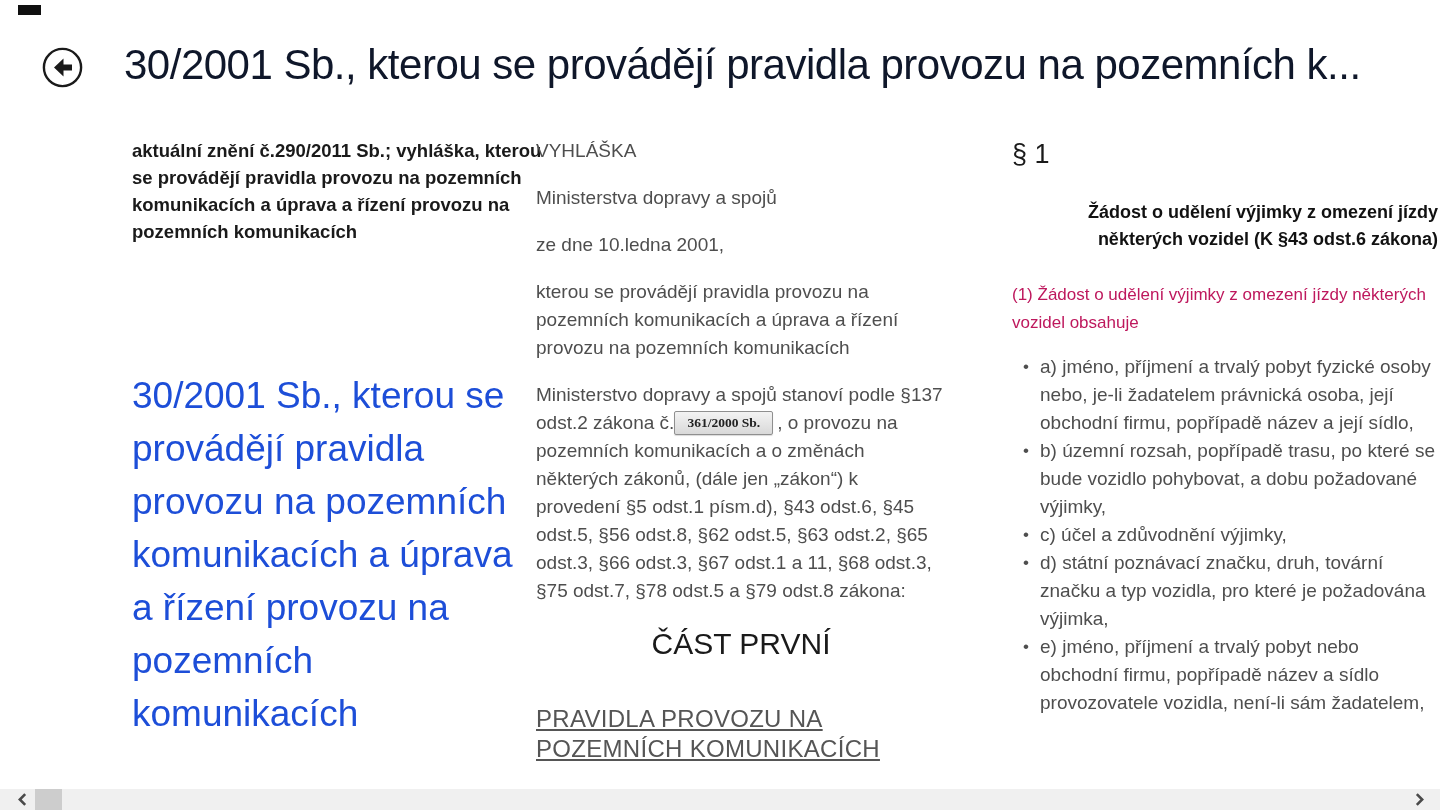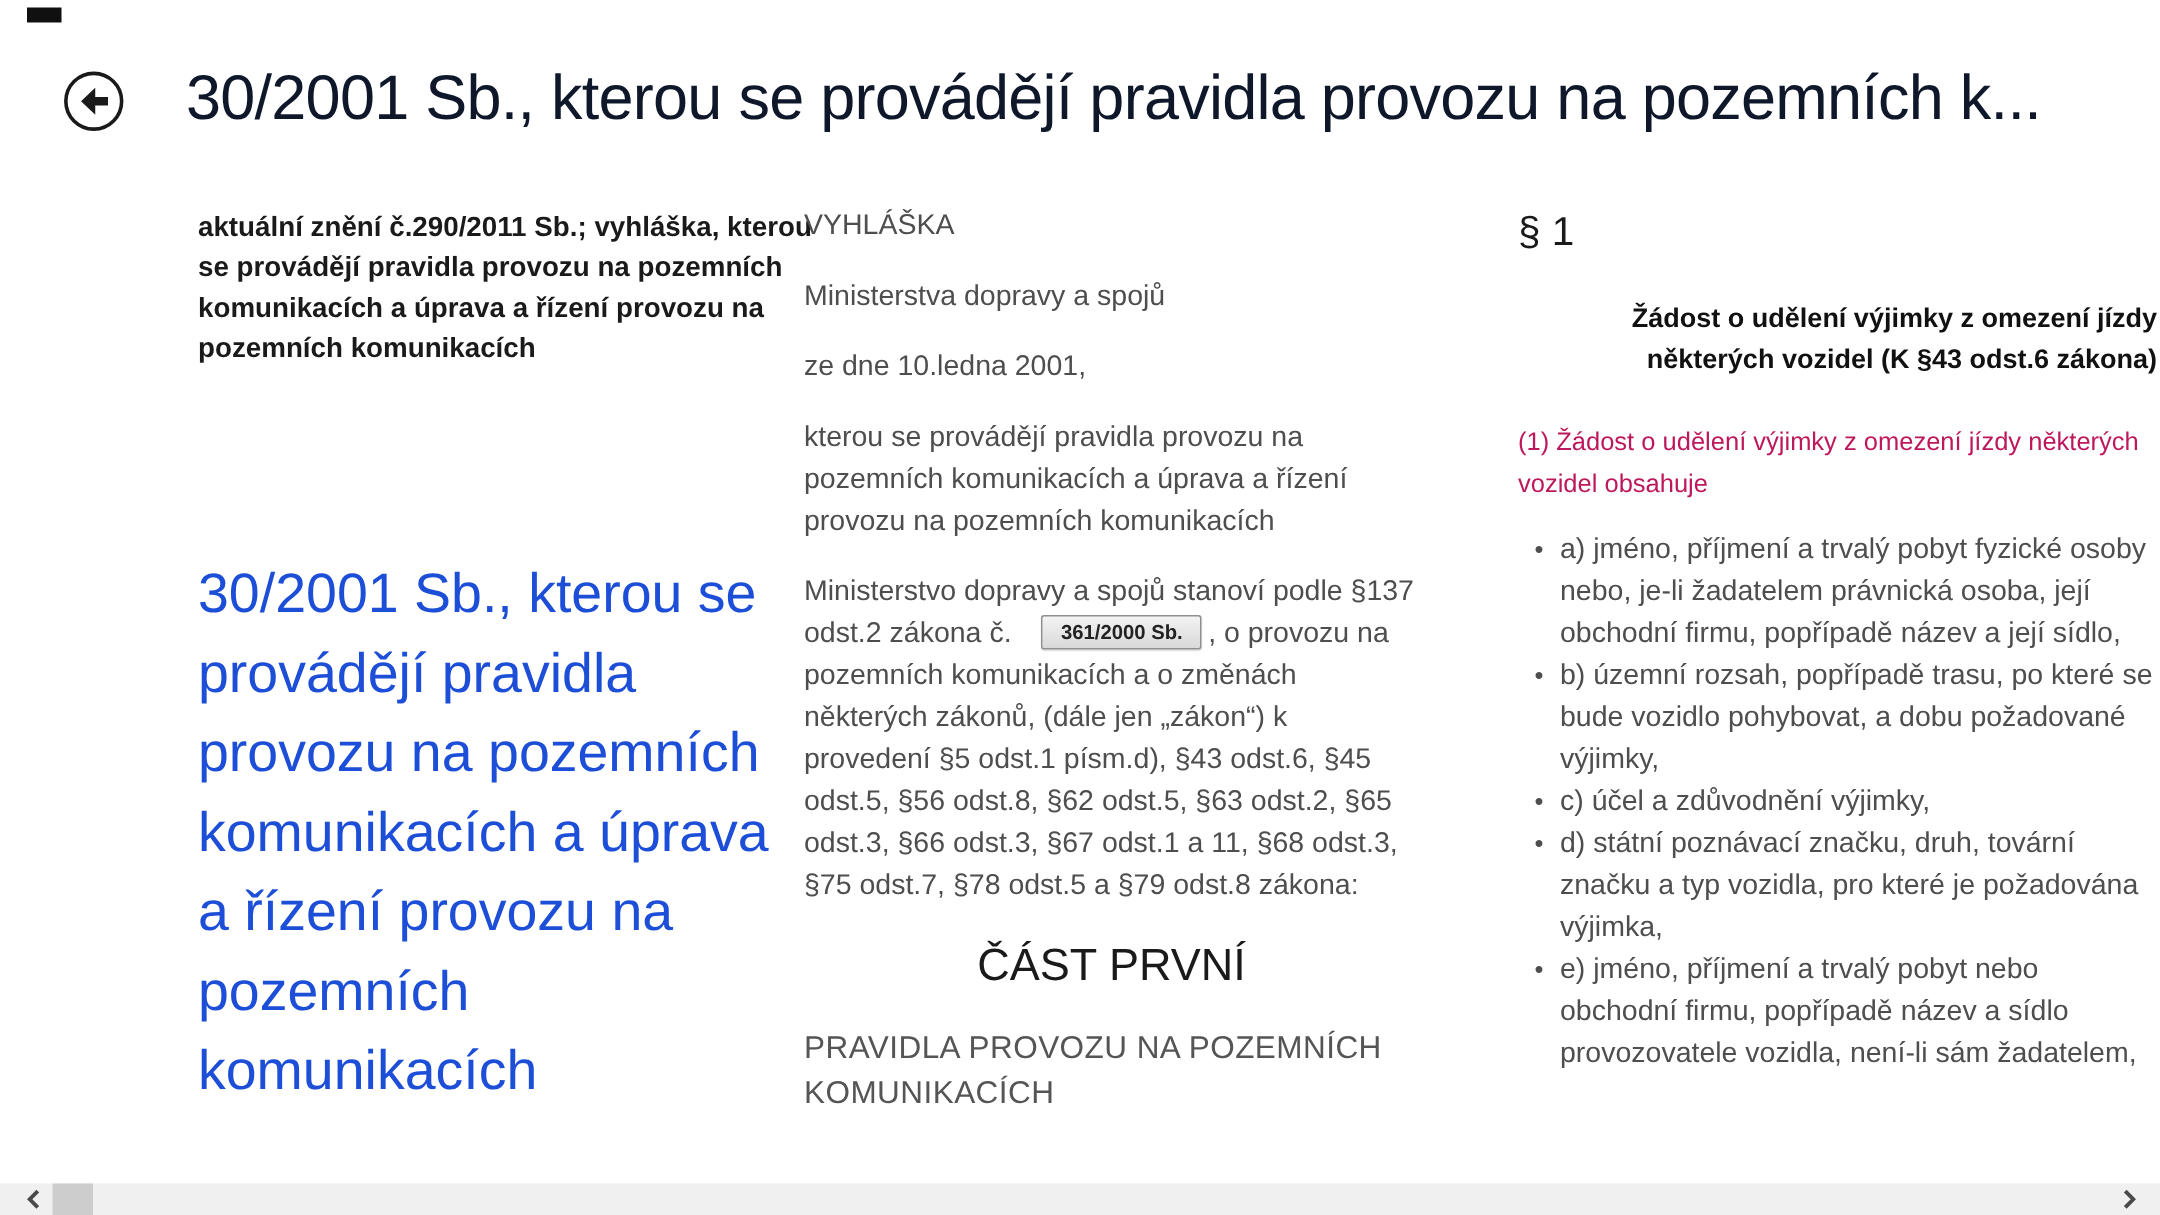--- a/index.html
+++ b/index.html
@@ -38,36 +38,37 @@
   .doc-title {
     margin-top:124px;
     font-size:37px; line-height:53px; font-weight:400; color:#1d4ed8;
     white-space:pre-line;
   }
 
   .body-p { font-size:19px; line-height:28px; color:#4e4e4e; margin-bottom:19px; }
 
   .law-ref {
     display:inline-block; vertical-align:2px;
-    font-family:Liberation Sans, sans-serif;
+    font-family:Liberation Serif, serif;
     font-size:13.5px; font-weight:700; color:#222;
     background:linear-gradient(#f3f3f3,#d9d9d9);
     border:1px solid #8f8f8f; border-radius:2px;
     box-shadow:0 1px 1px rgba(0,0,0,0.15);
-    padding:3px 12px; margin:0 4px 0 20px; cursor:pointer;
+    padding:3px 12px; margin:0 4px 0 0; cursor:pointer;
   }
 
   .part-heading {
     margin-top:8px;
     font-size:30px; line-height:40px; font-weight:300; color:#1a1a1a;text-align:center;
   }
   .part-subheading {
-    margin-top:20px;
-    font-size:21px; line-height:30px; font-weight:400; color:#555;
+    margin-top:40px;
+    font-size:24px; line-height:30px; font-weight:400; color:#555;
     letter-spacing:0.3px;
+    text-decoration:underline;
   }
 
   .section-number { font-size:27px; line-height:34px; font-weight:400; color:#1a1a1a; margin-bottom:28px; }
   .section-title { font-size:18px; line-height:27px; font-weight:700; color:#111; margin-bottom:28px;text-align:right; }
   .paragraph-intro { font-size:17px; line-height:28px; color:#be185d; margin-bottom:16px; }
 
   .item-list { list-style:none; }
   .item-list li {
     position:relative; padding-left:28px;
     font-size:19px; line-height:28px; color:#4e4e4e;

